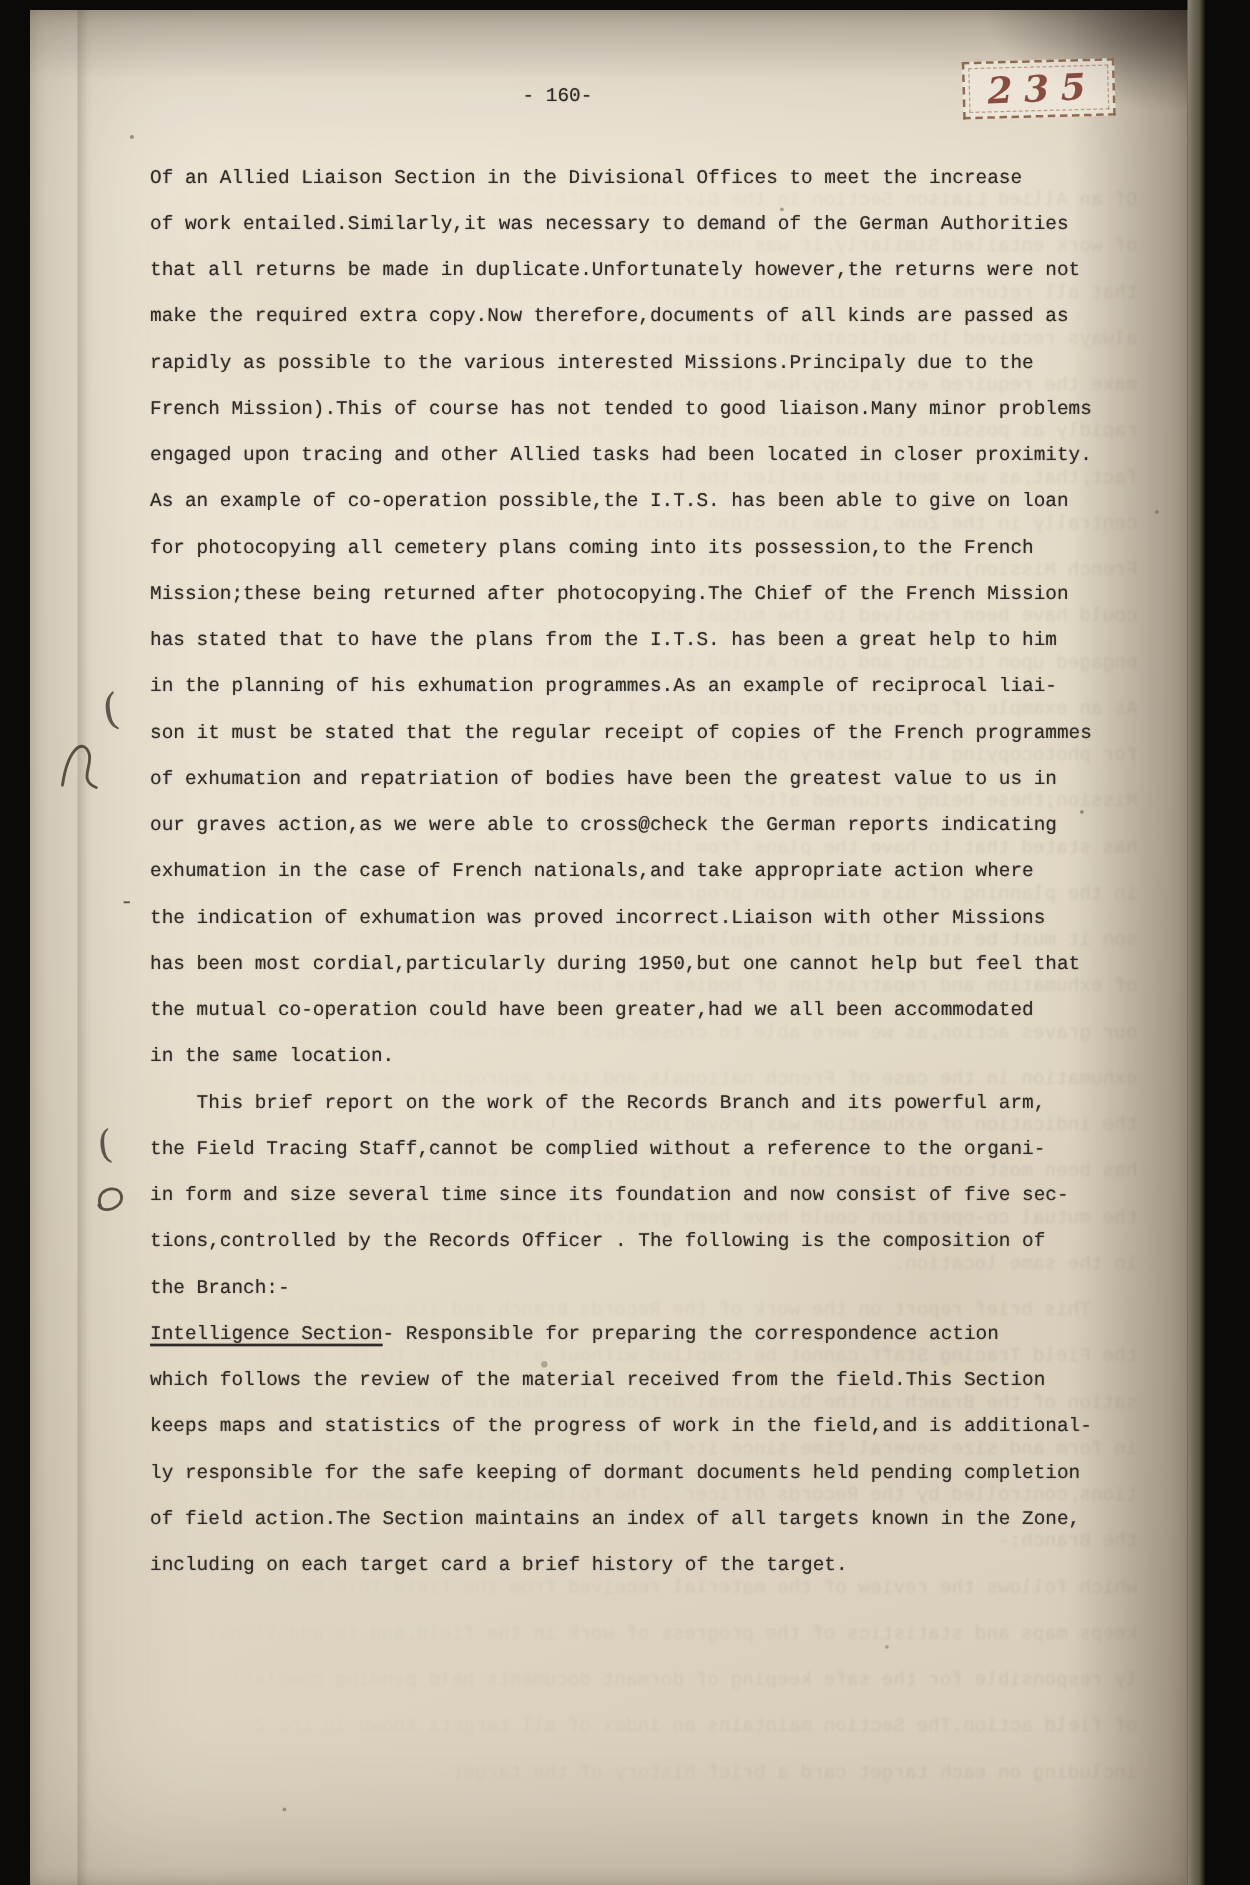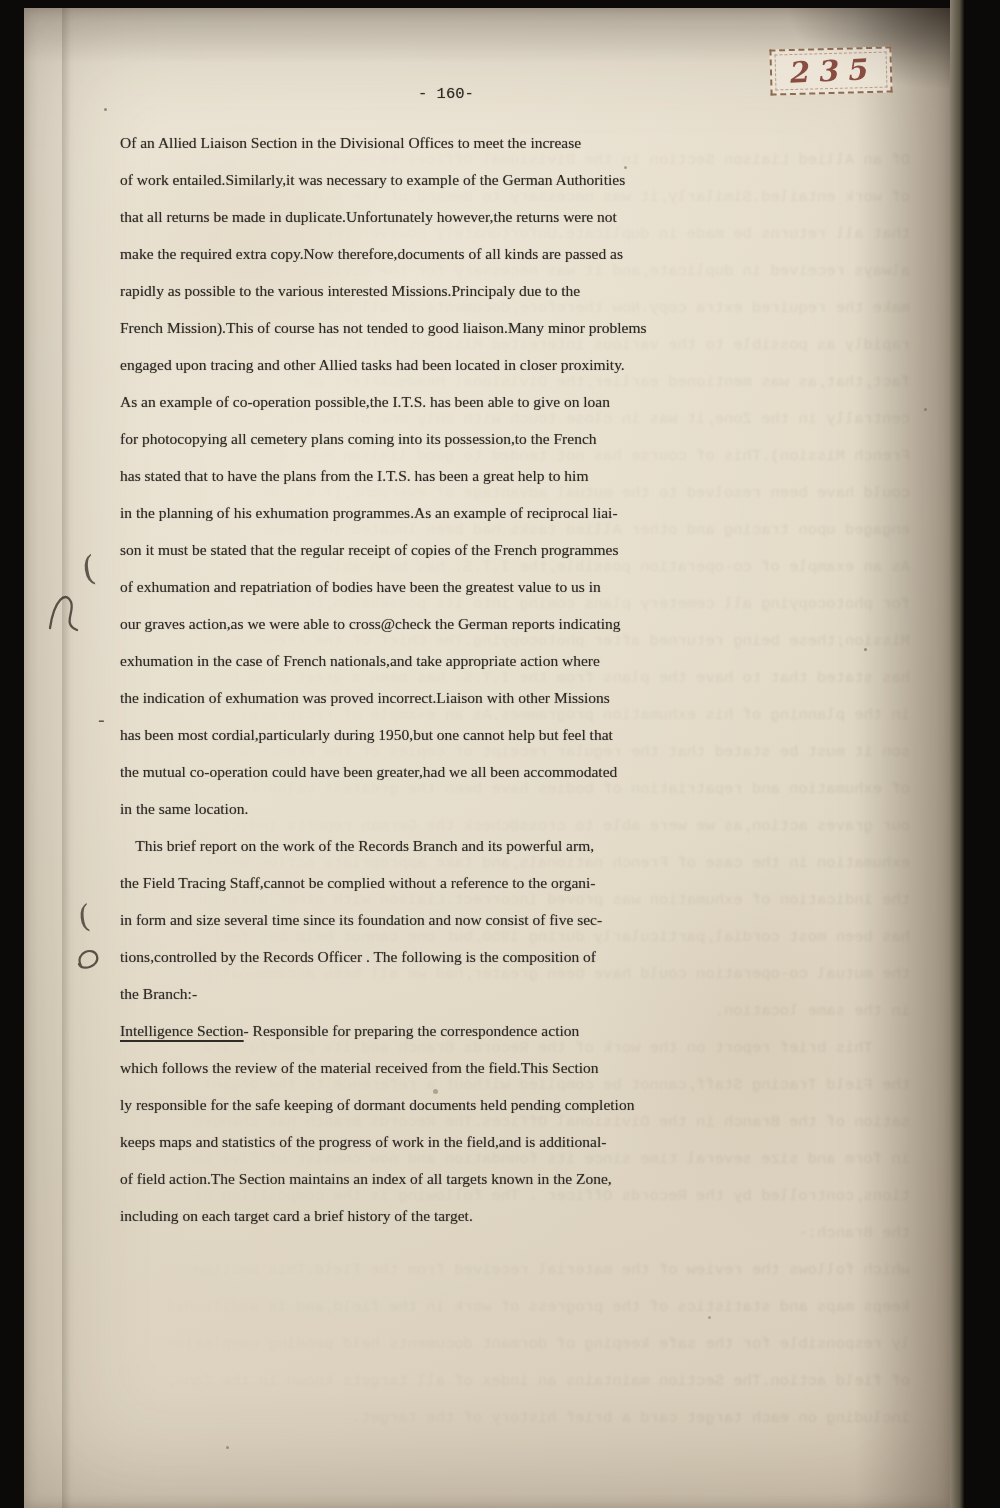--- a/index.html
+++ b/index.html
@@ -71,31 +71,30 @@
   }
   .stamp-num{
     font-family:"DejaVu Serif","Liberation Serif",serif;
     font-style:italic;font-weight:bold;
     font-size:29px;letter-spacing:9px;
     color:#7e3c31;opacity:.9;
     transform:rotate(-1deg);
     padding-left:6px;
   }
   .pagenum{
-    position:absolute;left:394px;top:77px;
+    position:absolute;left:394px;top:60px;
     font-size:15.5px;color:#2f2b26;
     text-shadow:0 0 1px rgba(51,47,42,.55);
     white-space:pre;
   }
   .doc-text{
     position:absolute;left:96px;top:116px;width:790px;
     font-size:15.5px;line-height:37px;
     color:#2f2b26;
     text-shadow:0 0 1px rgba(51,47,42,.55);
-    font-family:Liberation Serif, serif;
   }
   .tline{height:37px;white-space:pre;}
   .u{
     text-decoration:underline;
     text-decoration-thickness:1.5px;
     text-underline-offset:4px;
   }
   .ghost{
     position:absolute;left:96px;top:116px;width:790px;
     font-size:15.5px;line-height:37px;
@@ -179,28 +178,29 @@
 
   <div class="stamp">
     <span class="stamp-num">235</span>
   </div>
 
   <div class="pagenum">- 160-</div>
 
   <div class="doc-text">
     <div class="para">
         <div class="tline">Of an Allied Liaison Section in the Divisional Offices to meet the increase</div>
-        <div class="tline">of work entailed.Similarly,it was necessary to example of the German Authorities</div>
+        <div class="tline">of work entailed.Similarly,it was necessary to demand of the German Authorities</div>
         <div class="tline">that all returns be made in duplicate.Unfortunately however,the returns were not</div>
         <div class="tline">make the required extra copy.Now therefore,documents of all kinds are passed as</div>
         <div class="tline">rapidly as possible to the various interested Missions.Principaly due to the</div>
         <div class="tline">French Mission).This of course has not tended to good liaison.Many minor problems</div>
         <div class="tline">engaged upon tracing and other Allied tasks had been located in closer proximity.</div>
         <div class="tline">As an example of co-operation possible,the I.T.S. has been able to give on loan</div>
         <div class="tline">for photocopying all cemetery plans coming into its possession,to the French</div>
+        <div class="tline">Mission;these being returned after photocopying.The Chief of the French Mission</div>
         <div class="tline">has stated that to have the plans from the I.T.S. has been a great help to him</div>
         <div class="tline">in the planning of his exhumation programmes.As an example of reciprocal liai-</div>
         <div class="tline">son it must be stated that the regular receipt of copies of the French programmes</div>
         <div class="tline">of exhumation and repatriation of bodies have been the greatest value to us in</div>
         <div class="tline">our graves action,as we were able to cross@check the German reports indicating</div>
         <div class="tline">exhumation in the case of French nationals,and take appropriate action where</div>
         <div class="tline">the indication of exhumation was proved incorrect.Liaison with other Missions</div>
         <div class="tline">has been most cordial,particularly during 1950,but one cannot help but feel that</div>
         <div class="tline">the mutual co-operation could have been greater,had we all been accommodated</div>
         <div class="tline">in the same location.</div>
@@ -209,22 +209,22 @@
         <div class="tline">    This brief report on the work of the Records Branch and its powerful arm,</div>
         <div class="tline">the Field Tracing Staff,cannot be complied without a reference to the organi-</div>
         <div class="tline">in form and size several time since its foundation and now consist of five sec-</div>
         <div class="tline">tions,controlled by the Records Officer . The following is the composition of</div>
         <div class="tline">the Branch:-</div>
       </div>
     <div class="para">
       <div class="tline"><span class="u">Intelligence Section</span><span>- Responsible for preparing the correspondence action</span></div>
       <div>
           <div class="tline">which follows the review of the material received from the field.This Section</div>
+          <div class="tline">keeps maps and statistics of the progress of work in the field,and is additional-</div>
           <div class="tline">ly responsible for the safe keeping of dormant documents held pending completion</div>
-          <div class="tline">keeps maps and statistics of the progress of work in the field,and is additional-</div>
           <div class="tline">of field action.The Section maintains an index of all targets known in the Zone,</div>
           <div class="tline">including on each target card a brief history of the target.</div>
         </div>
     </div>
   </div>
 
   <span class="mark mark-paren1">(</span>
   <span class="mark mark-dash">-</span>
   <span class="mark mark-paren2">(</span>
   <svg class="mark-svg mark-scribble" width="42" height="50" viewBox="0 0 42 50">

